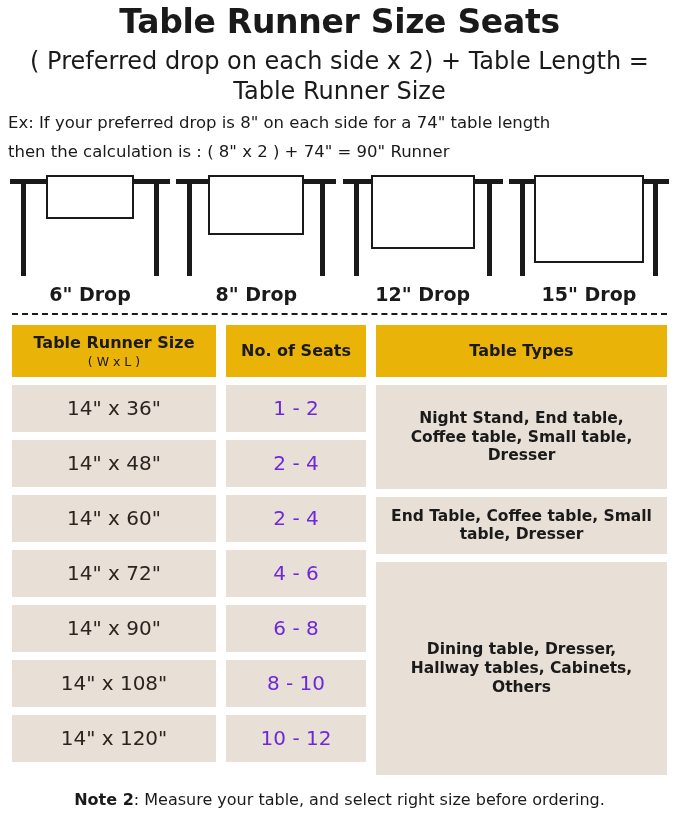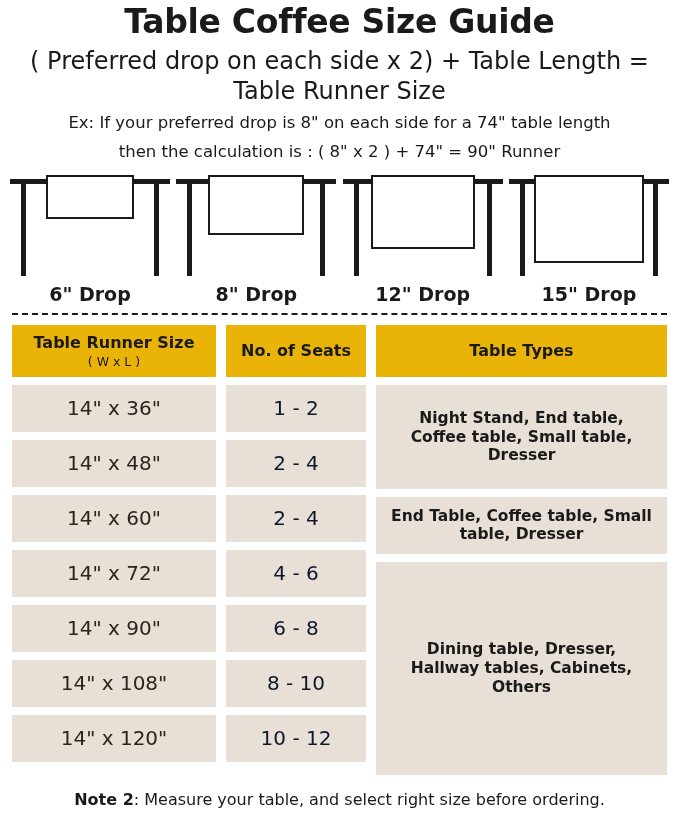--- a/index.html
+++ b/index.html
@@ -32,21 +32,20 @@
     line-height: 1.1;
   }
   .formula {
     text-align: center;
     font-size: 24px;
     font-weight: 400;
     margin: 3px 0 2px 0;
     line-height: 1.25;
   }
   .example {
-    text-align: center;
     font-size: 16.5px;
     font-weight: 400;
     line-height: 1.35;
     margin: 6px 0 0 0;
   }
 
   
   .diagram-strip {
     margin-top: 10px;
     display: flex;
@@ -138,21 +137,21 @@
   .size-cell {
     height: 47px;
     font-size: 20px;
     font-weight: 400;
     color: #2a2520;
   }
   .seat-cell {
     height: 47px;
     font-size: 20px;
     font-weight: 400;
-    color: #0f172a;
+    color: #6d28d9;
   }
   .type-cell {
     font-size: 15.5px;
     font-weight: 700;
     color: #1a1a1a;
     padding: 20px 14px;
   }
 
   
   .notes {
@@ -163,21 +162,21 @@
     text-align: center;
   }
   .notes p { margin: 2px 0; }
   .note-label { font-weight: 700; }
 </style>
 </head>
 <body>
 
 <div class="page">
 
-  <div class="title">Table Coffee Size Guide</div>
+  <div class="title">Table Runner Size Seats</div>
   <div class="formula">( Preferred drop on each side x 2) + Table Length = Table Runner Size</div>
   <div class="example">Ex: If your preferred drop is 8" on each side for a 74" table length</div>
   <div class="example">then the calculation is : ( 8" x 2 ) + 74" = 90" Runner</div>
 
   <div class="diagram-strip">
     <div class="diagram">
       <div class="tabletop"></div>
       <div class="leg left"></div>
       <div class="leg right"></div>
       <div class="runner" style="width:88px;height:44px;"></div>

